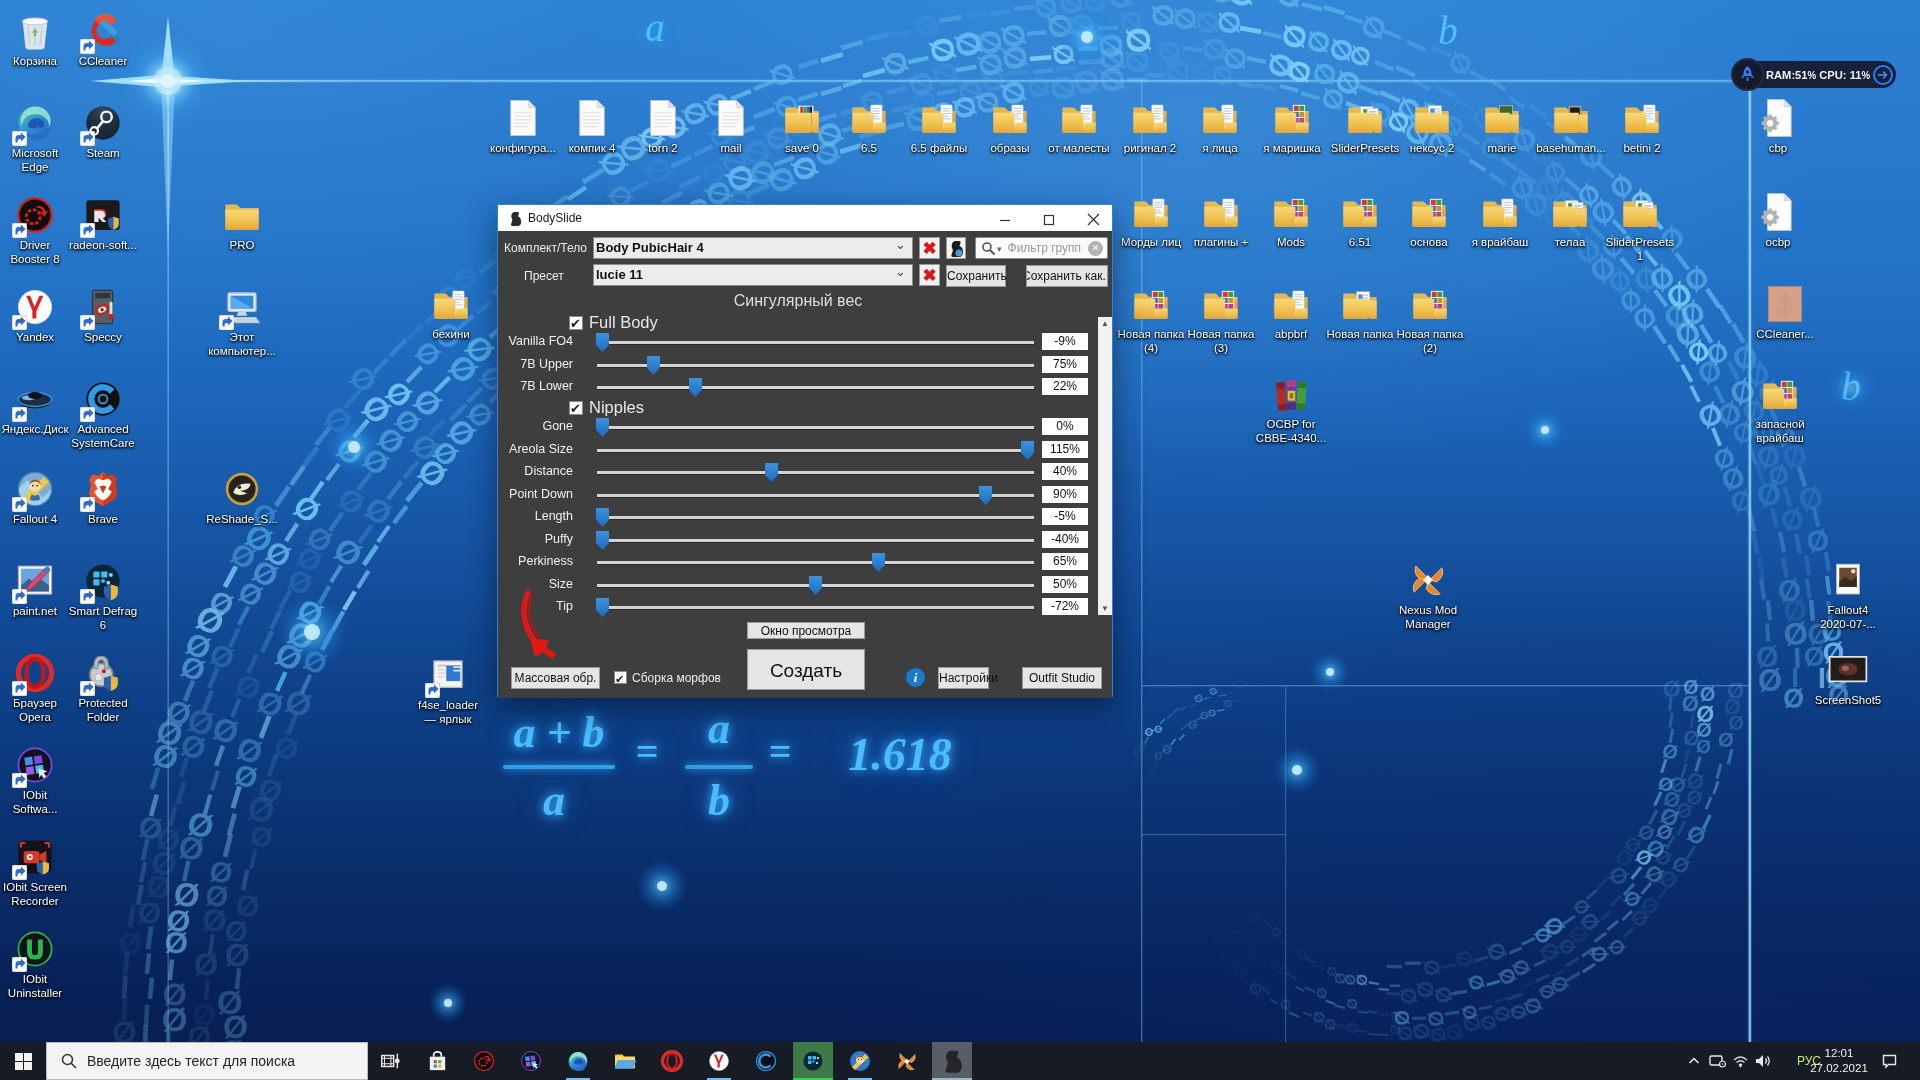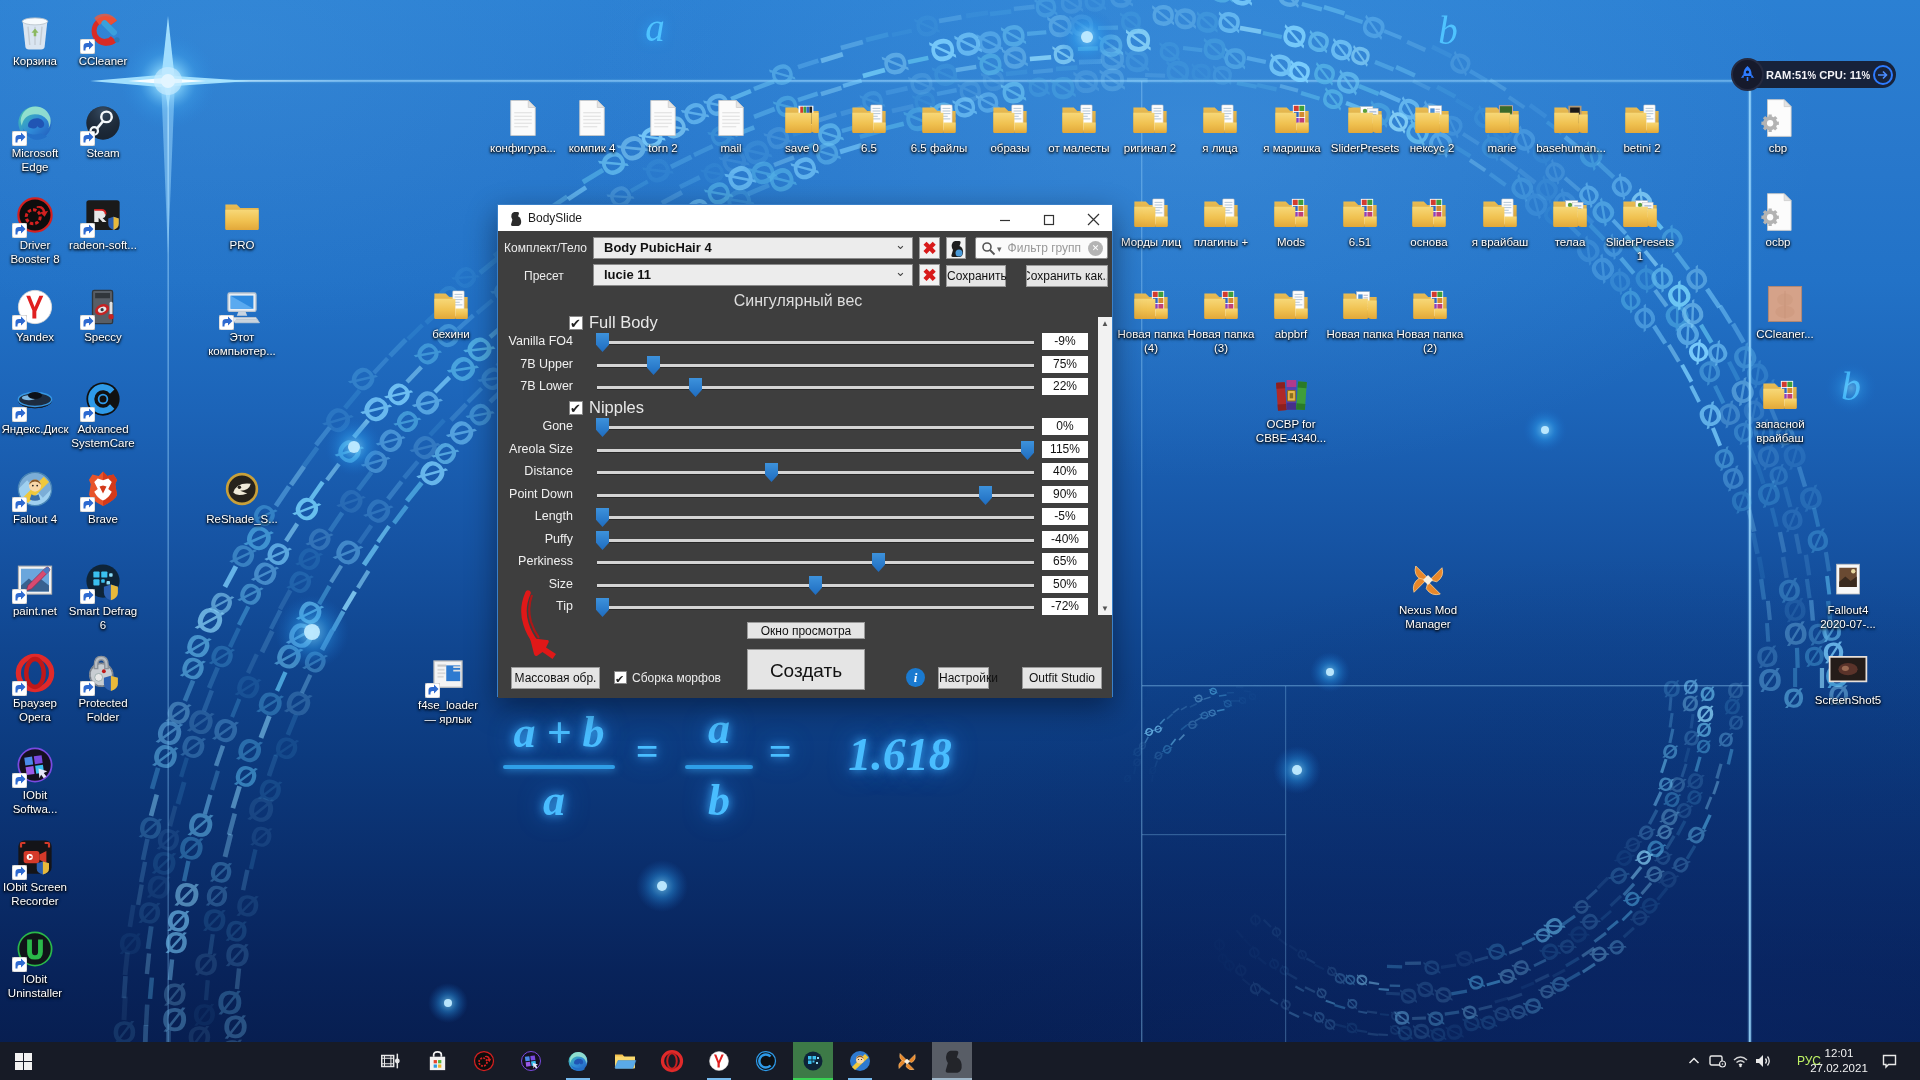--- a/index.html
+++ b/index.html
@@ -22,21 +22,21 @@
  box-shadow:0 0 9px rgba(64,180,255,0.95)}
 
 #win{position:absolute;left:497px;top:204px;width:616px;height:493px;z-index:5;
  box-shadow:0 10px 28px rgba(0,0,10,0.45);border:1px solid #3a80c8}
 #titlebar{position:absolute;left:0;top:0;width:100%;height:26px;background:#fff;display:flex;align-items:center;z-index:2}
 #wtitle{font-size:12px;color:#1a1a1a}
 .cap{position:absolute;top:7px;width:13px;height:13px}
 #wbody{position:absolute;left:0;top:0;width:100%;height:493px;background:#3e3e3e}
 .wlabel{position:absolute;font-size:12px;color:#ececec;white-space:nowrap}
 .combo{position:absolute;height:22px;background:#ececec;border:1px solid #8a8a8a;
- font-size:13px;color:#111;line-height:20px;padding-left:10px;font-weight:bold}
+ font-size:13px;color:#111;line-height:20px;padding-left:2px;font-weight:bold}
 .chev{position:absolute;right:6px;top:-3px;color:#444;font-size:13px;font-weight:normal}
 .xbtn{position:absolute;width:21px;height:22px;background:#f2f2f2;border:1px solid #999;
  color:#d81a1a;font-size:17px;text-align:center;line-height:21px;font-weight:bold}
 .tbtn{position:absolute;width:20px;height:22px;background:#f2f2f2;border:1px solid #999;text-align:center;padding-top:2px}
 .search{position:absolute;height:22px;background:#fbfbfb;border:1px solid #888;border-radius:2px;
  display:flex;align-items:center;padding-left:5px}
 .search .ph{color:#999;font-size:12px;margin-left:6px;white-space:nowrap}
 .search .cx{position:absolute;right:4px;top:3px;width:15px;height:15px;border-radius:50%;background:#b4b4b4;
  color:#fff;font-size:9px;text-align:center;line-height:15px}
 .btn{position:absolute;height:22px;background:#e5e5e5;border:1px solid #9a9a9a;
@@ -1794,20 +1794,27 @@
  <div id="startbtn">
         <svg width="17" height="17" viewBox="0 0 17 17">
           <g fill="#f2f2f2">
             <rect x="0" y="0" width="8" height="8"></rect>
             <rect x="9" y="0" width="8" height="8"></rect>
             <rect x="0" y="9" width="8" height="8"></rect>
             <rect x="9" y="9" width="8" height="8"></rect>
           </g>
         </svg>
       </div>
+ <div id="tsearch">
+   <svg width="16" height="16" viewBox="0 0 16 16" style="margin:0 10px 0 14px">
+          <circle cx="6.5" cy="6.5" r="5" fill="none" stroke="#333" stroke-width="1.5"></circle>
+          <line x1="10.2" y1="10.2" x2="15" y2="15" stroke="#333" stroke-width="1.5"></line>
+        </svg>
+   <span>Введите здесь текст для поиска</span>
+ </div>
  <div class="tbi" style="left:378px;width:24px;height:24px">
         <svg width="22" height="22" viewBox="0 0 24 24">
           <g stroke="#e8e8e8" stroke-width="1.6" fill="none">
             <rect x="3" y="6" width="13" height="12"></rect>
             <path d="M3 9 h13 M3 15 h13 M6 6 v12 M13 6 v12" stroke-width="1.1"></path>
             <line x1="20" y1="4" x2="20" y2="20"></line>
             <circle cx="20" cy="12" r="1.8" fill="#e8e8e8"></circle>
           </g>
         </svg>
       </div>

